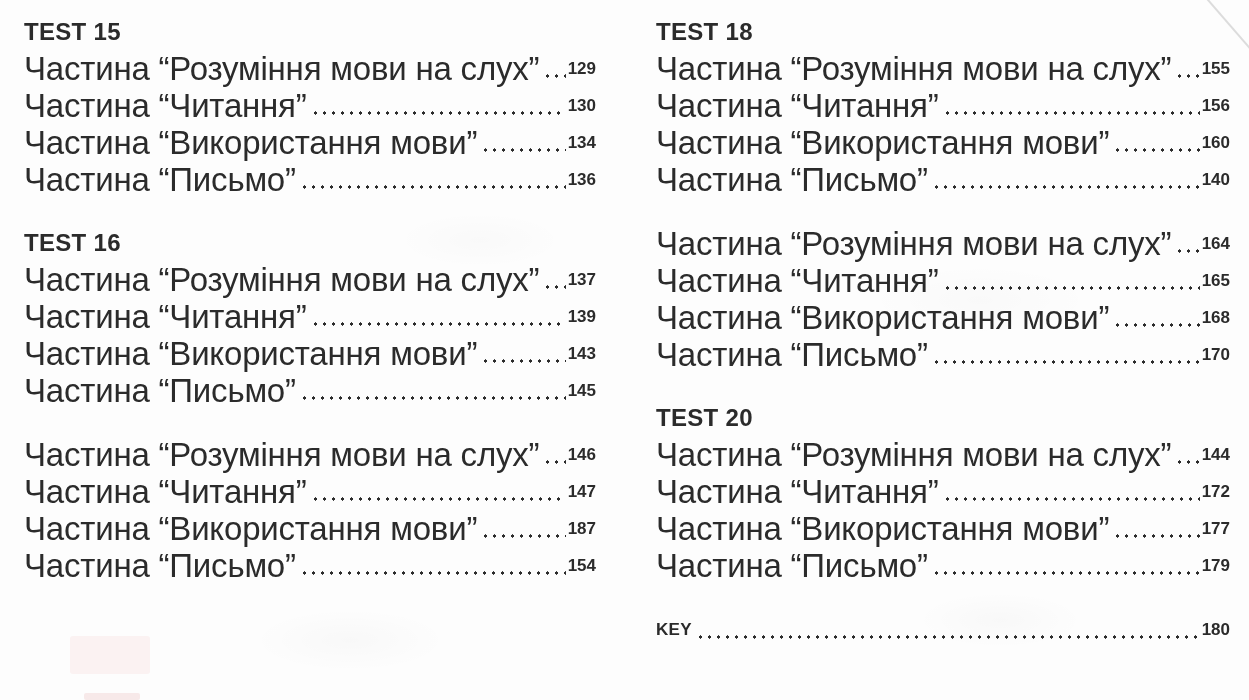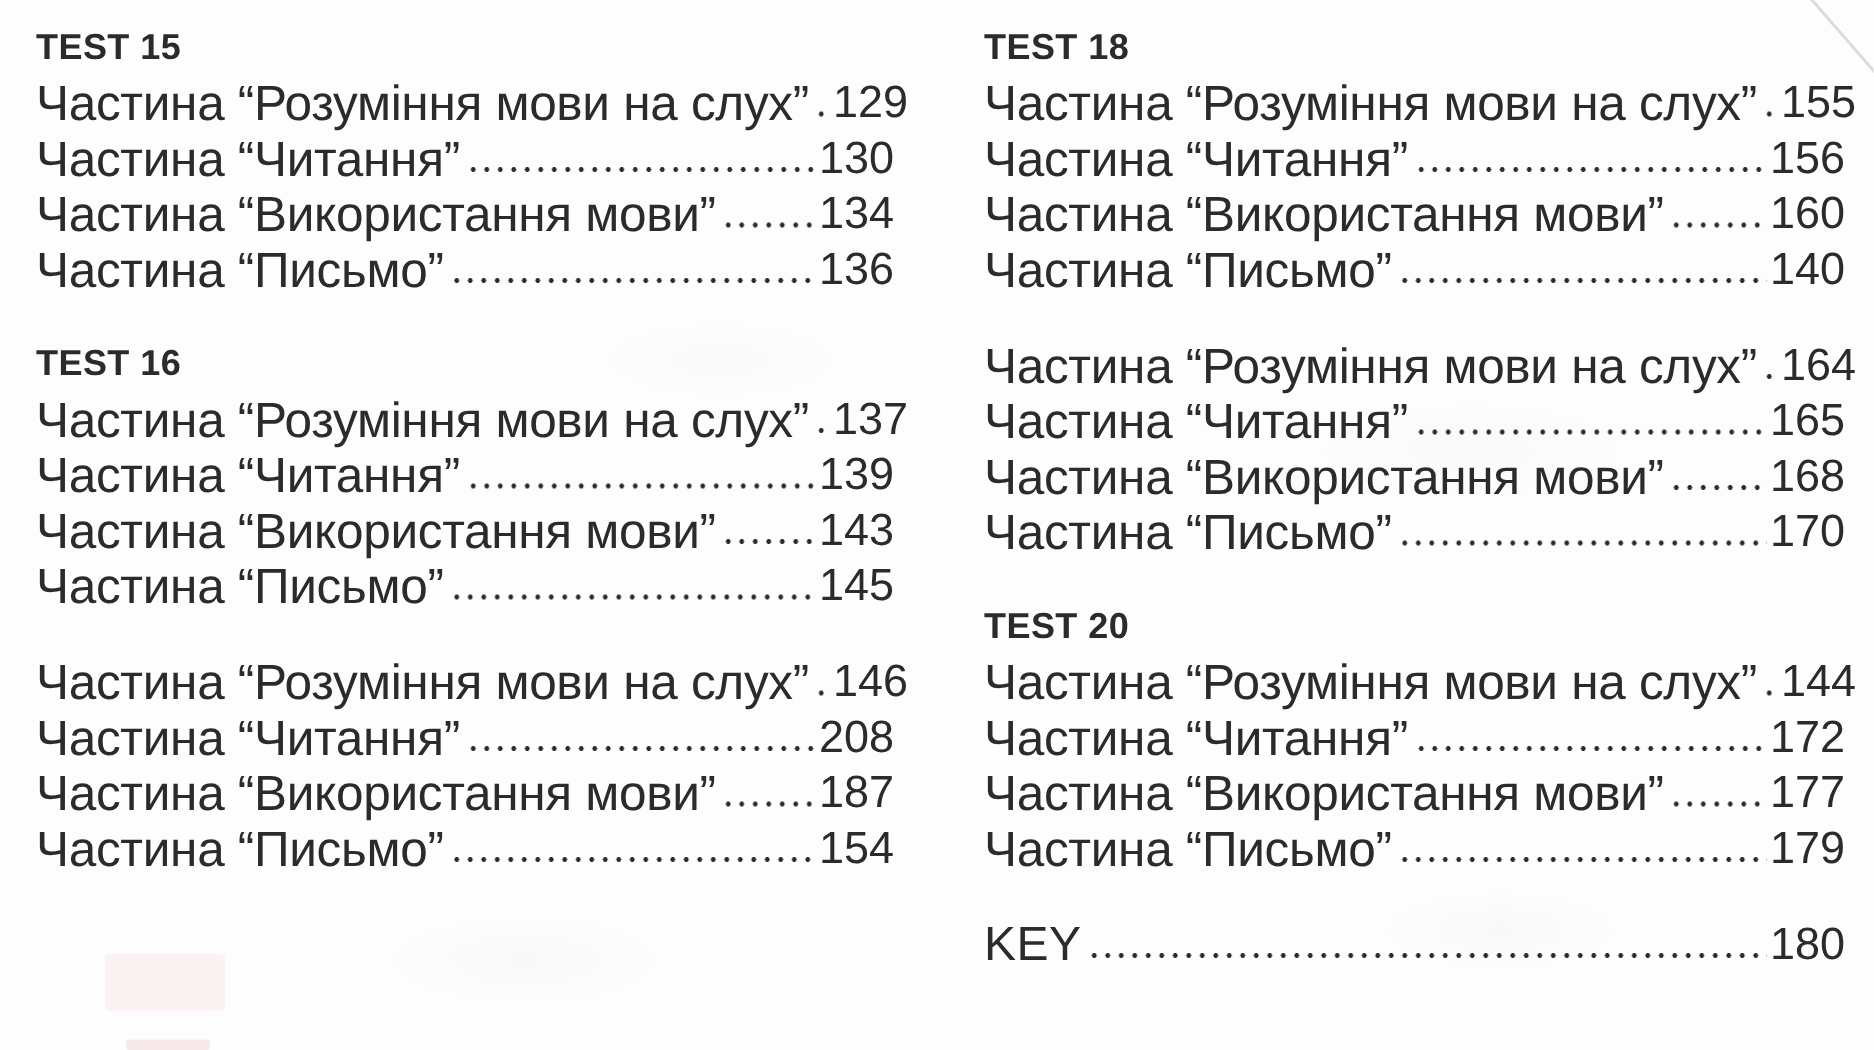--- a/index.html
+++ b/index.html
@@ -47,38 +47,39 @@
     align-items: flex-end;
     height: 37px;
   }
   .row .label {
     font-size: 33px;
     line-height: 37px;
     white-space: nowrap;
     letter-spacing: -0.2px;
   }
   .row.bold-label .label {
-    font-weight: 400;
-    font-size: 32px;
+    font-weight: 700;
+    font-size: 17px;
     letter-spacing: 0.3px;
   }
   .row .leader {
     flex: 1 1 auto;
     min-width: 10px;
     height: 37px;
     margin: 0 2px 0 4px;
     background-image: radial-gradient(circle, #2b2b2b 1.45px, rgba(0,0,0,0) 1.8px);
     background-size: 9px 6px;
     background-repeat: repeat-x;
     background-position: left 0 bottom 8px;
   }
   .row .page {
-    font-size: 30px;
+    font-size: 17px;
     line-height: 37px;
     white-space: nowrap;
+    font-weight: bold;
   }
   
   .section.key-section { margin-top: 9px; }
 
   
   .scan-edge-line {
     position: absolute;
     left: 1227px;
     top: -14px;
     width: 2px;
@@ -160,21 +161,21 @@
     </div>
     <div class="section">
       <div class="row">
         <span class="label">Частина “Розуміння мови на слух”</span>
         <span class="leader"></span>
         <span class="page">146</span>
       </div>
       <div class="row">
         <span class="label">Частина “Читання”</span>
         <span class="leader"></span>
-        <span class="page">208</span>
+        <span class="page">147</span>
       </div>
       <div class="row">
         <span class="label">Частина “Використання мови”</span>
         <span class="leader"></span>
         <span class="page">187</span>
       </div>
       <div class="row">
         <span class="label">Частина “Письмо”</span>
         <span class="leader"></span>
         <span class="page">154</span>

